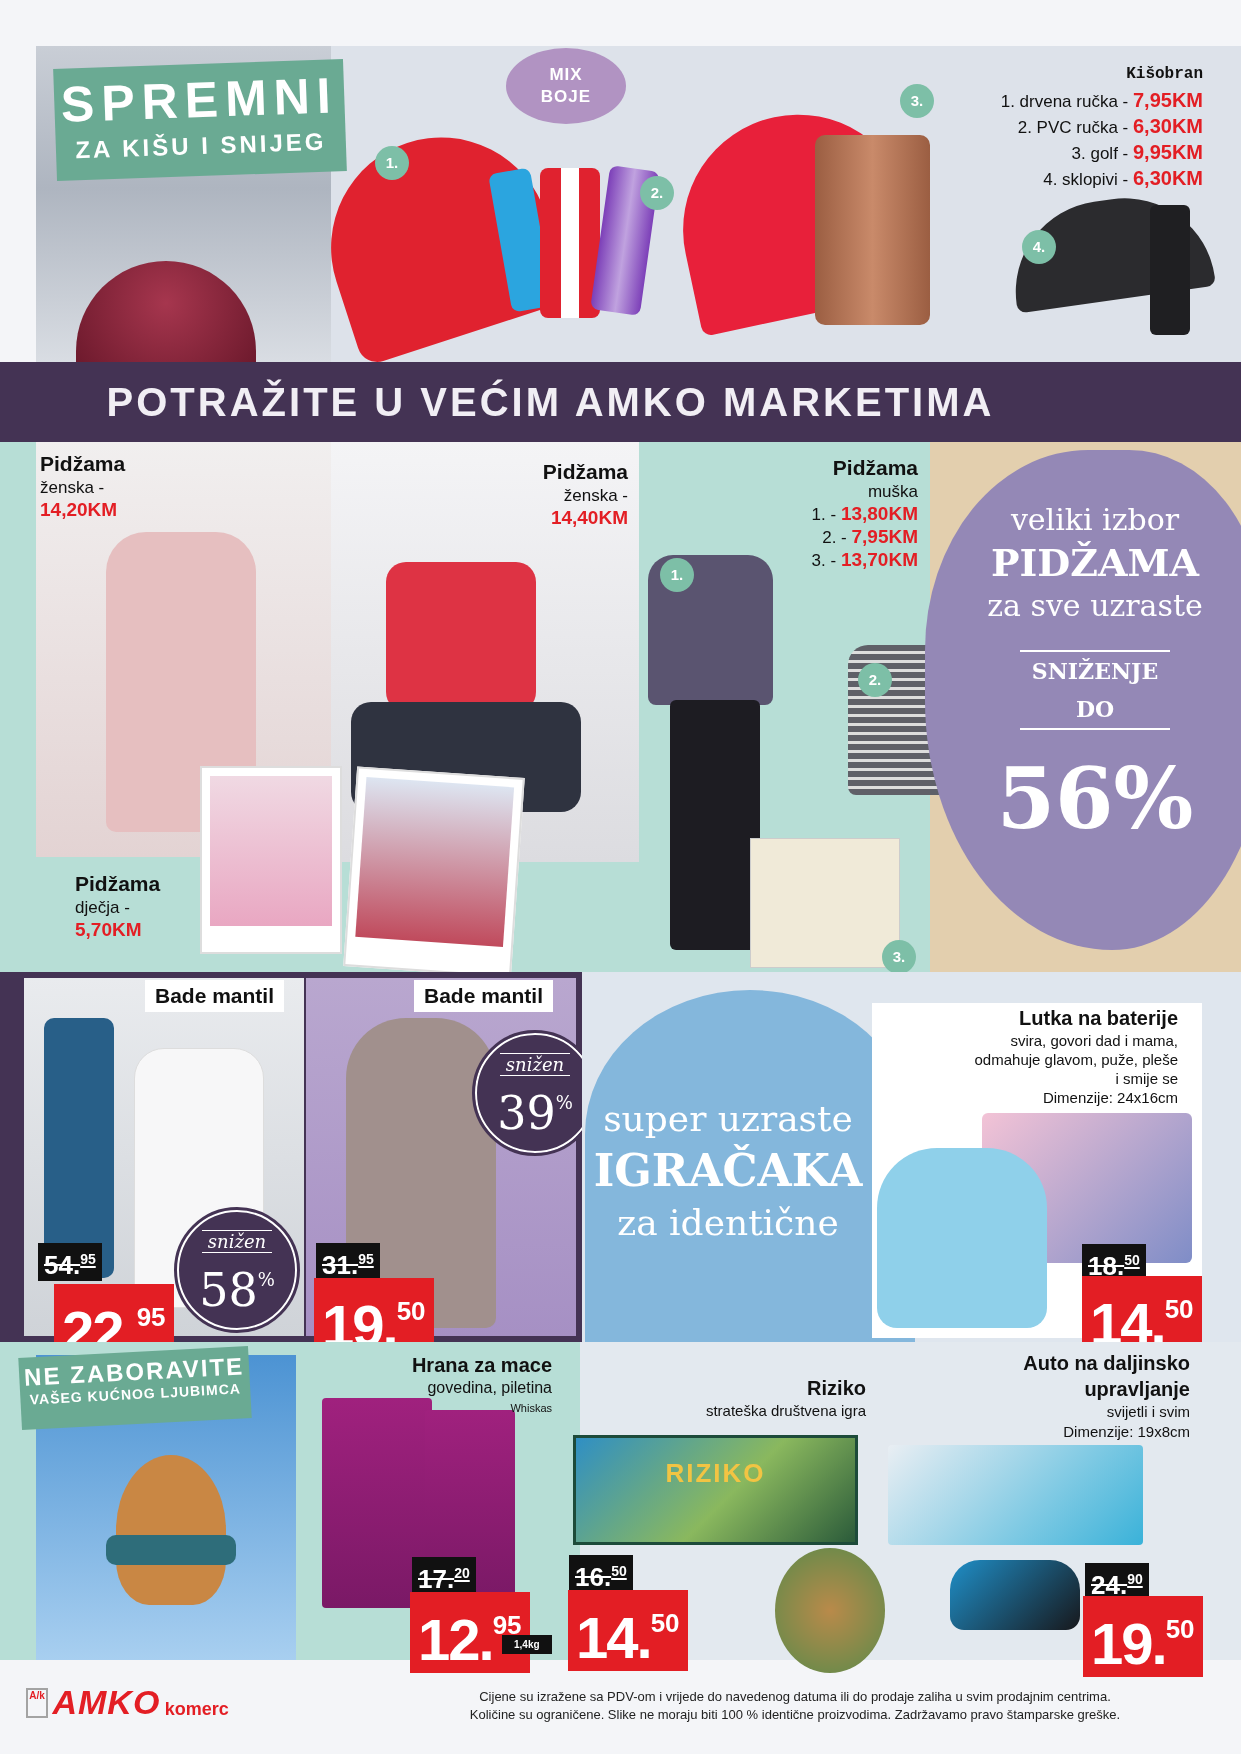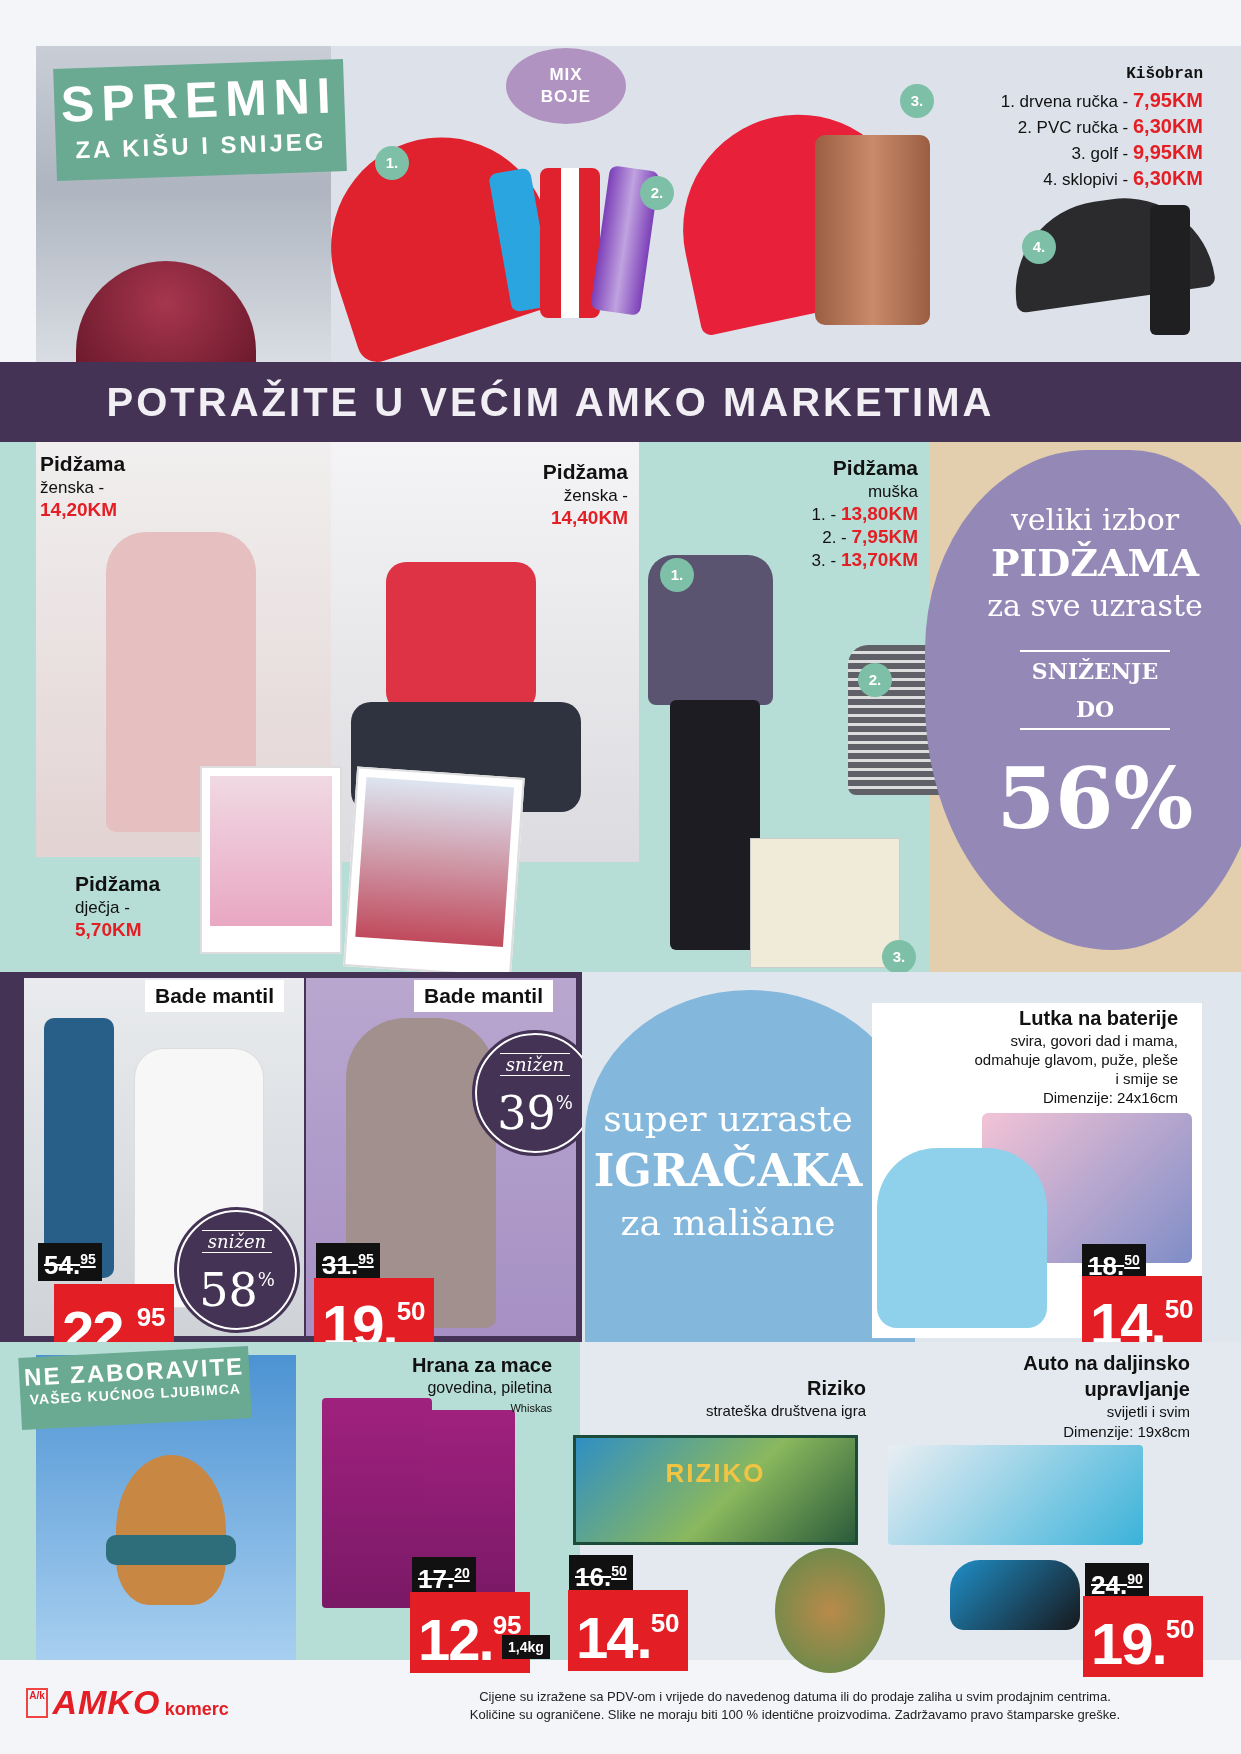--- a/index.html
+++ b/index.html
@@ -74,25 +74,25 @@
 
   
   #cat-bg { left: 0; top: 1342px; width: 580px; height: 318px; background: #b7ded6; }
   #cat-photo { left: 36px; top: 1355px; width: 260px; height: 305px; background: linear-gradient(180deg,#4c93d3,#a8cff0); }
   #ne-zab { left: 20px; top: 1352px; width: 230px; height: 72px; background: #6aaa93; color: #fff; transform: rotate(-3deg);
     text-align: center; font-weight: bold; padding-top: 6px; }
   #ne-zab .a { font-size: 24px; letter-spacing: 2px; }
   #ne-zab .b2 { font-size: 14px; letter-spacing: 1px; }
   #games-bg { left: 580px; top: 1342px; width: 661px; height: 318px; background: #e3e9ef; }
   .bag { background: linear-gradient(180deg,#a0217e,#7a1966); border-radius: 4px; }
-  .kg { background: #111; color: #fff; font-weight: bold; font-size: 14px; padding: 4px 6px; }
+  .kg { background: #111; color: #fff; font-weight: bold; font-size: 10px; padding: 4px 12px; }
 
   
   #footer-logo { left: 26px; top: 1683px; }
-  #logo-mark { width: 22px; height: 30px; border: 2px solid #ef4444; color: #e31e24; font-size: 10px; font-weight: bold; display: inline-block; vertical-align: middle; text-align: center; line-height: 12px; }
+  #logo-mark { width: 22px; height: 30px; border: 2px solid #a3a3a3; color: #e31e24; font-size: 10px; font-weight: bold; display: inline-block; vertical-align: middle; text-align: center; line-height: 12px; }
   #logo-text { color: #e31e24; font-weight: bold; font-size: 34px; font-style: italic; vertical-align: middle; letter-spacing: 1px; }
   #logo-sub { color: #e31e24; font-weight: bold; font-size: 18px; vertical-align: -8px; }
   #footer-note { left: 395px; top: 1688px; width: 800px; text-align: center; font-size: 13px; line-height: 18px; color: #222; }
 </style>
 </head>
 <body>
 
 <div class="abs" id="top"></div>
 <div class="abs" id="snow-photo">
   <div class="abs umbrella-photo"></div>
@@ -207,21 +207,21 @@
 <div class="abs disc" style="left:475px;top:1033px;">
   <div class="s">snižen</div>
   <div class="v"><span style="font-size:46px;vertical-align:0">39</span><span>%</span></div>
 </div>
 
 <div class="abs" id="toy-bg"></div>
 <div class="abs" id="toy-blob"></div>
 <div class="abs" id="toy-head">
   <div class="a">super uzraste</div>
   <div class="b2">IGRAČAKA</div>
-  <div class="a">za mališane</div>
+  <div class="a">za identične</div>
 </div>
 <div class="abs" id="doll-card">
   <div class="abs" style="left:110px;top:110px;width:210px;height:150px;background:linear-gradient(135deg,#f3c3d6,#7f8dc7);border-radius:6px;"></div>
   <div class="abs" style="left:5px;top:145px;width:170px;height:180px;background:#8fd0ea;border-radius:60px 60px 20px 20px;"></div>
 </div>
 <div class="abs" style="left:880px;top:1005px;width:298px;text-align:right;font-size:15px;line-height:19px;">
   <div class="b" style="font-size:20px;line-height:26px;">Lutka na baterije</div>
   <div>svira, govori dad i mama,</div>
   <div>odmahuje glavom, puže, pleše</div>
   <div>i smije se</div>

